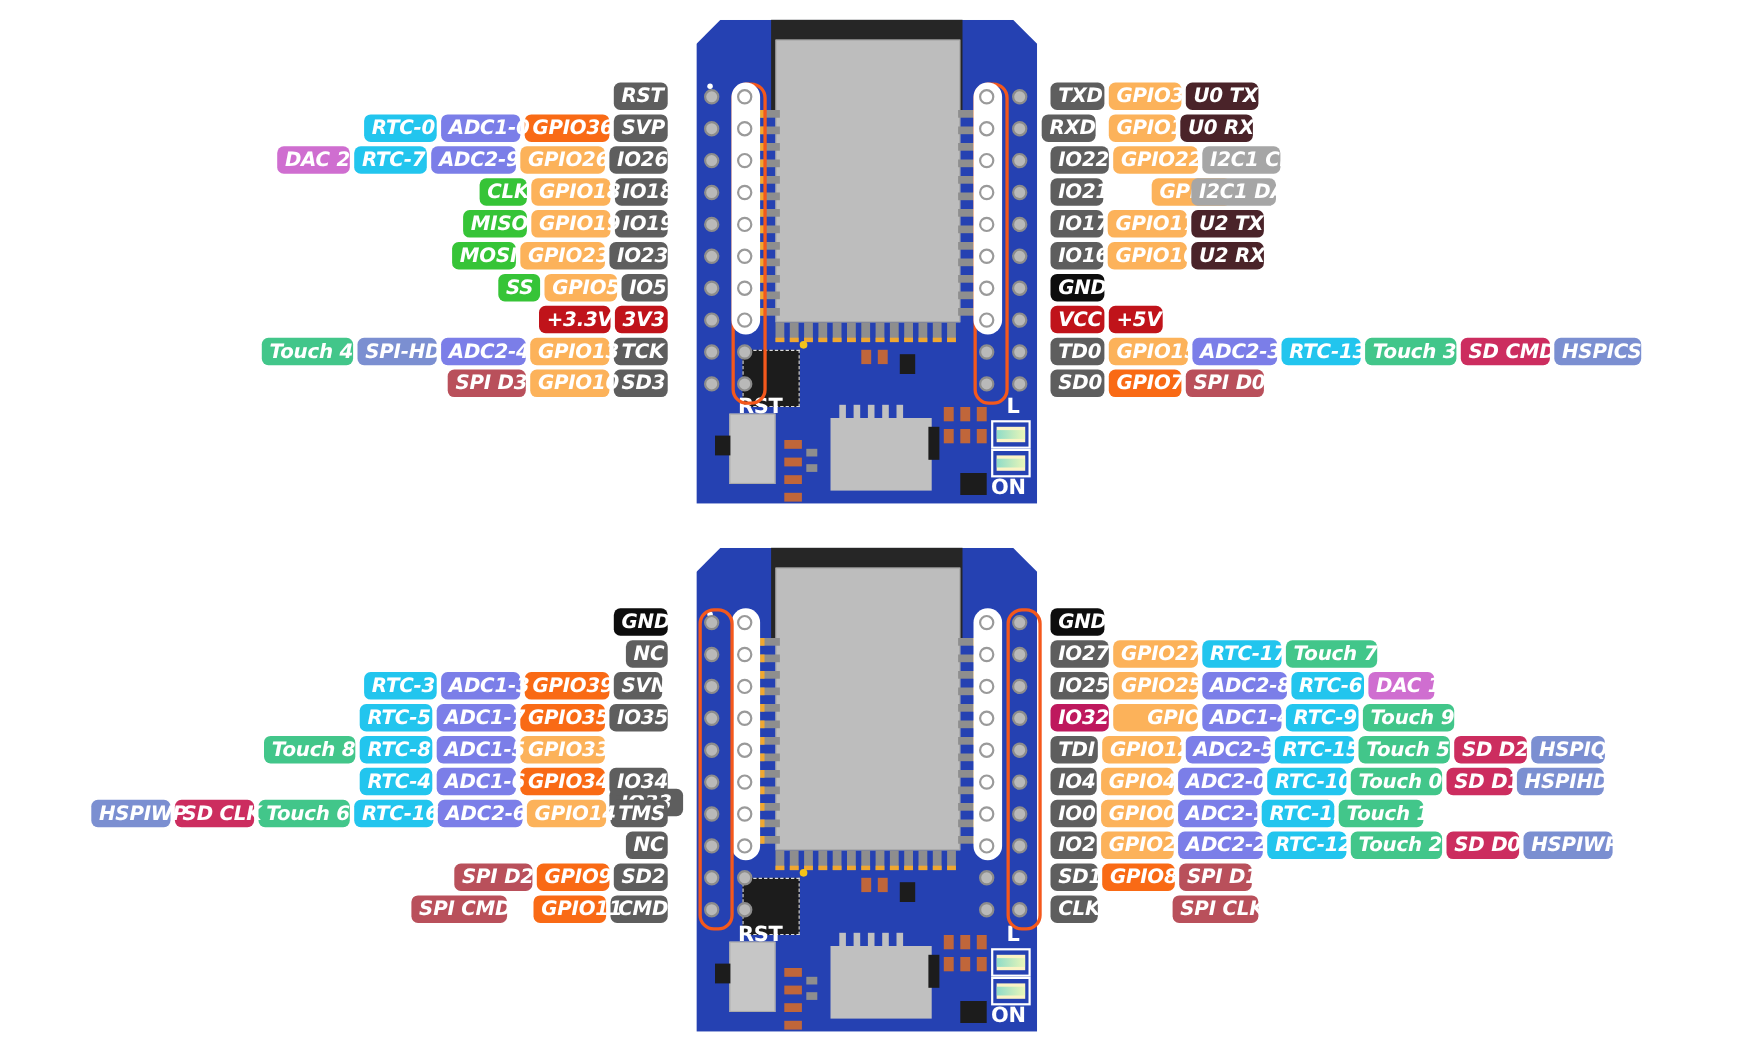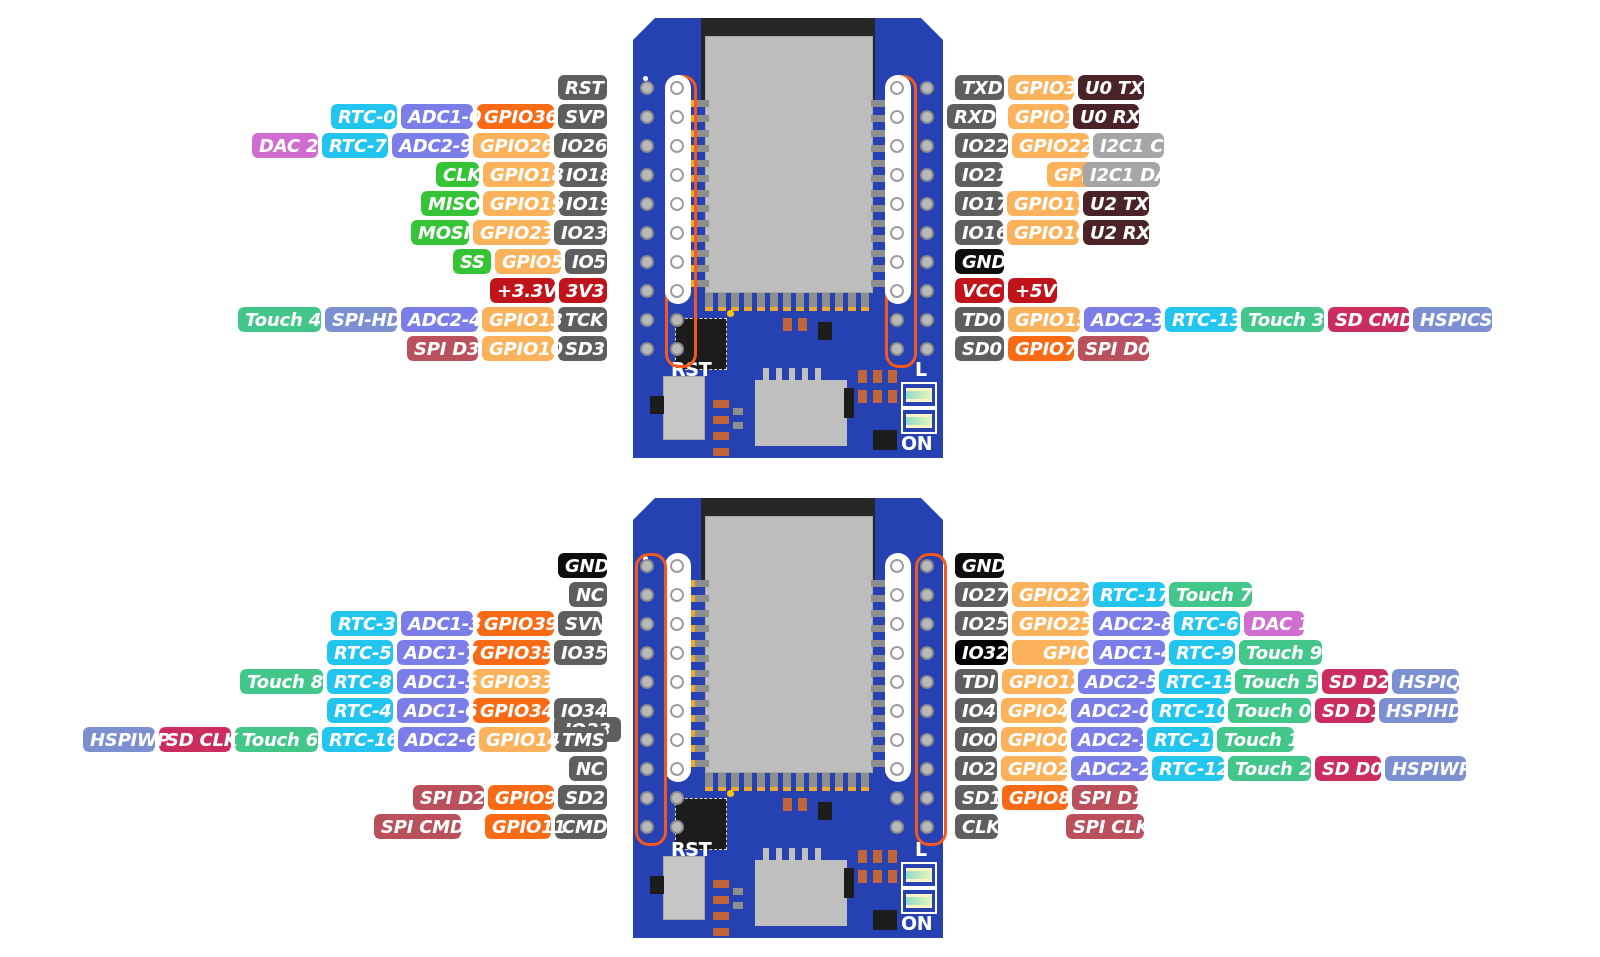--- a/index.html
+++ b/index.html
@@ -454,21 +454,21 @@
       <div class="chip" style="background: rgb(13, 13, 13); left: 955px; top: 553px; width: 49px;">GND</div>
       <div class="chip" style="background: rgb(94, 94, 94); left: 955px; top: 582px; width: 53px;">IO27</div>
       <div class="chip" style="background: rgb(252, 178, 90); left: 1012px; top: 582px; width: 77px;">GPIO27</div>
       <div class="chip" style="background: rgb(34, 197, 238); left: 1093px; top: 582px; width: 72px;">RTC-17</div>
       <div class="chip" style="background: rgb(66, 198, 138); left: 1169px; top: 582px; width: 83px;">Touch 7</div>
       <div class="chip" style="background: rgb(94, 94, 94); left: 955px; top: 611px; width: 53px;">IO25</div>
       <div class="chip" style="background: rgb(252, 178, 90); left: 1012px; top: 611px; width: 77px;">GPIO25</div>
       <div class="chip" style="background: rgb(123, 126, 232); left: 1093px; top: 611px; width: 77px; font-style: italic;">ADC2-8</div>
       <div class="chip" style="background: rgb(34, 197, 238); left: 1174px; top: 611px; width: 66px;">RTC-6</div>
       <div class="chip" style="background: rgb(207, 110, 208); left: 1244px; top: 611px; width: 60px;">DAC 1</div>
-      <div class="chip" style="background: #000000; left: 955px; top: 640px; width: 53px;">IO32</div>
+      <div class="chip" style="background: #be185d; left: 955px; top: 640px; width: 53px;">IO32</div>
       <div class="chip" style="background: rgb(252, 178, 90); left: 1012px; top: 640px; width: 77px; padding-left: 31px;">GPIO32</div>
       <div class="chip" style="background: rgb(123, 126, 232); left: 1093px; top: 640px; width: 72px;">ADC1-4</div>
       <div class="chip" style="background: rgb(34, 197, 238); left: 1169px; top: 640px; width: 66px;">RTC-9</div>
       <div class="chip" style="background: rgb(66, 198, 138); left: 1239px; top: 640px; width: 83px;">Touch 9</div>
       <div class="chip" style="background: rgb(94, 94, 94); left: 955px; top: 669px; width: 43px;">TDI</div>
       <div class="chip" style="background: rgb(252, 178, 90); left: 1002px; top: 669px; width: 72px;">GPIO12</div>
       <div class="chip" style="background: rgb(123, 126, 232); left: 1078px; top: 669px; width: 77px;">ADC2-5</div>
       <div class="chip" style="background: rgb(34, 197, 238); left: 1159px; top: 669px; width: 72px;">RTC-15</div>
       <div class="chip" style="background: rgb(66, 198, 138); left: 1235px; top: 669px; width: 83px;">Touch 5</div>
       <div class="chip" style="background: rgb(204, 45, 95); left: 1322px; top: 669px; width: 66px;">SD D2</div>

